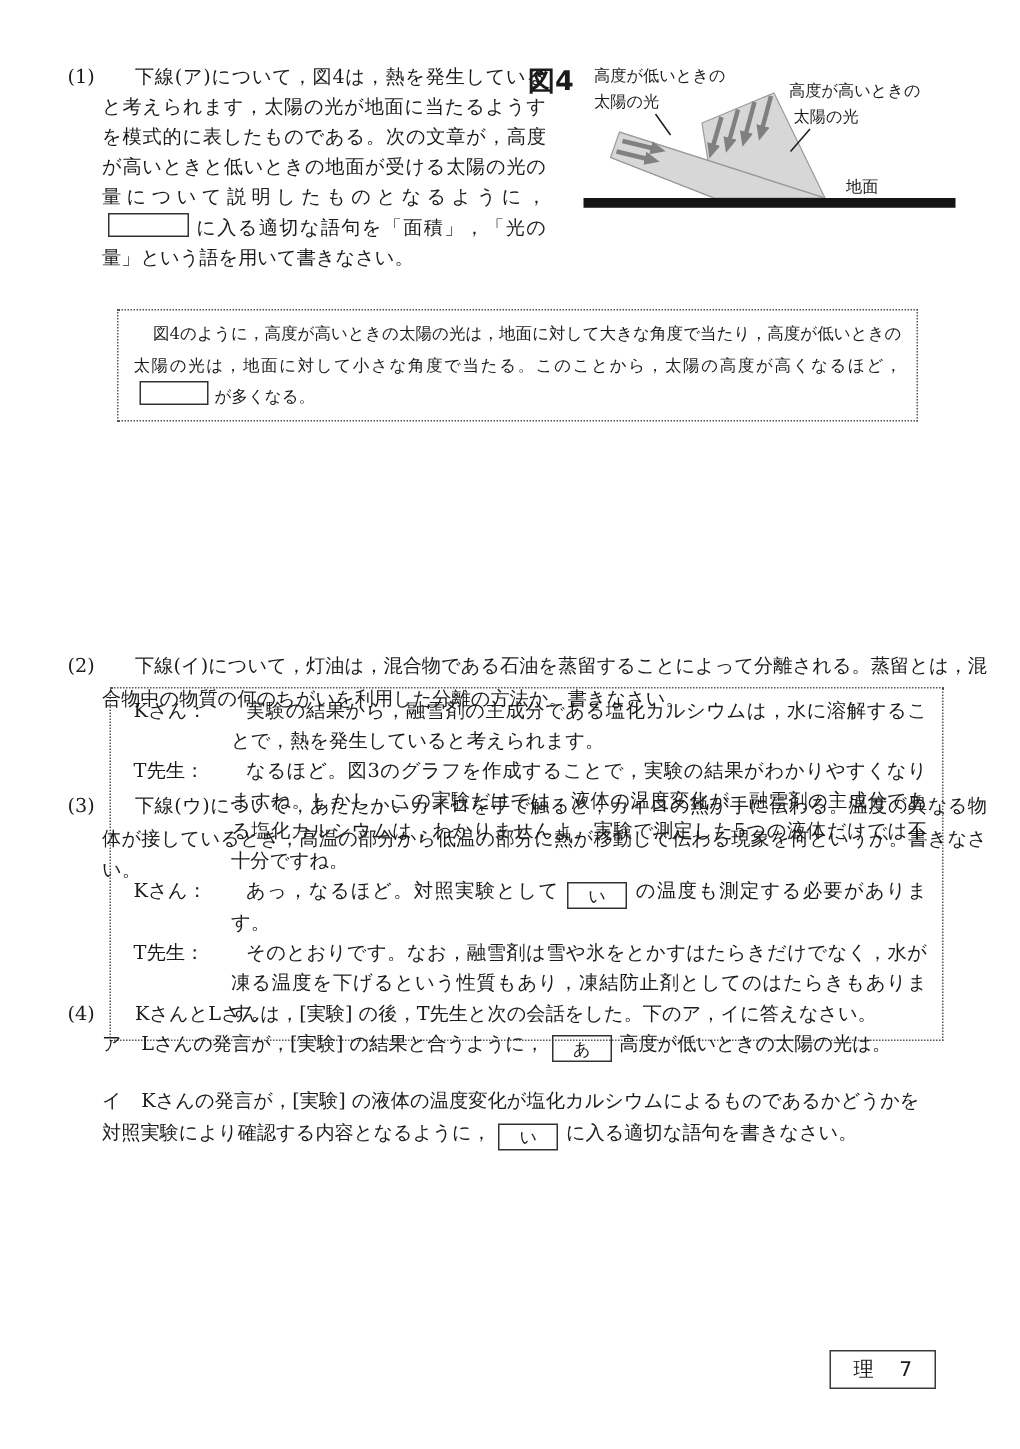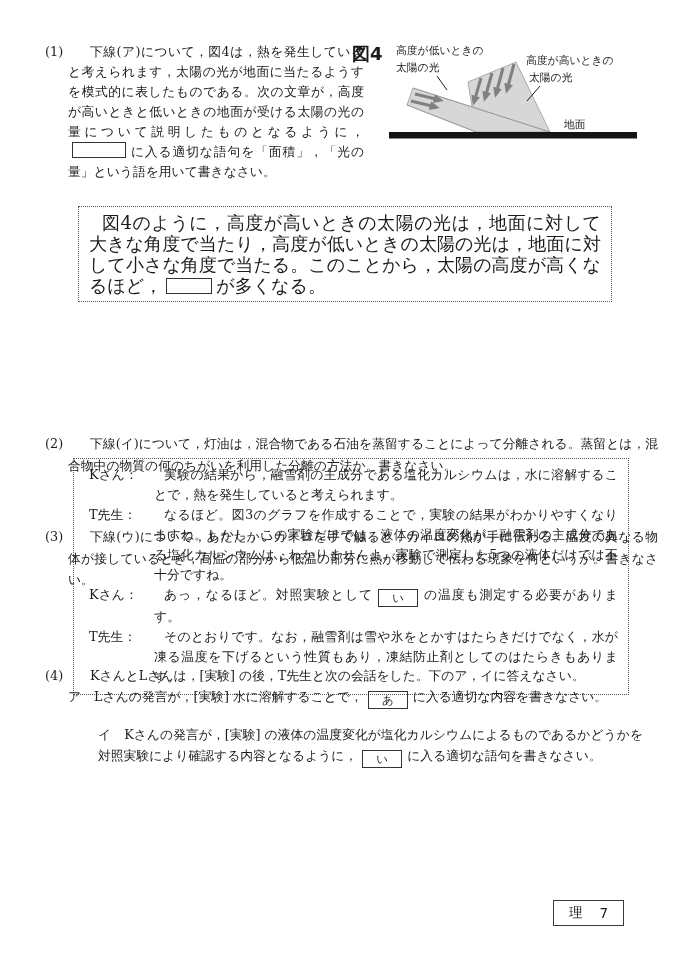--- a/index.html
+++ b/index.html
@@ -25,21 +25,21 @@
   
   #fig4-label { position:absolute; left:352px; top:42px; font-weight:bold; font-size:18px;
     font-family:"DejaVu Sans","Liberation Sans",sans-serif; }
   #fig4 { position:absolute; left:388px; top:40px; }
   #fig4 text { font-family:"DejaVu Serif","Liberation Serif",serif; font-size:10.8px; fill:#1b1b1b; }
 
   
   #summary-box {
     position:absolute; left:78px; top:206px; width:534px; box-sizing:border-box;
     border:1.5px dotted #555; padding:5px 10px;
-    font-size:18px; line-height:21px; text-indent:13px; text-align:justify;
+    font-size:11px; line-height:21px; text-indent:13px; text-align:justify;
   }
 
   
   .blank-box { display:inline-block; width:52px; height:14px; border:1px solid #333;
     vertical-align:-2px; margin:0 4px; }
   .blank-box.small { width:44px; }
   .kana-box { display:inline-block; width:38px; height:16px; border:1px solid #333;
     vertical-align:-3px; margin:0 5px; font-size:11.5px; line-height:16px; text-align:center; text-indent:0; }
 
   
@@ -47,21 +47,21 @@
     position:absolute; left:73px; top:458px; width:556px; box-sizing:border-box;
     border:1.5px dotted #555; padding:6px 10px 7px 10px;
     font-size:12.9px; line-height:20px;
   }
   .utt { position:relative; padding-left:70px; text-indent:10px; text-align:justify; }
   .utt .spk { position:absolute; left:5px; top:0; text-indent:0; }
 
   
   .subq { position:absolute; font-size:12.8px; line-height:21px; }
   #sub-a { left:68px; top:686px; width:580px; }
-  #sub-i { left:68px; top:724px; width:545px; text-align:justify;margin-left:30px; }
+  #sub-i { left:68px; top:724px; width:545px; text-align:justify; }
   .sublbl { margin-right:13px; }
 
   
   #footer-box {
     position:absolute; left:553px; top:900px; width:71px; height:26px; box-sizing:border-box;
     border:1.4px solid #3a3a3a; display:flex; align-items:center; justify-content:center; gap:17px;
     font-size:13.5px; font-family:"DejaVu Sans","Liberation Sans",sans-serif;
   }
 </style>
 </head>
@@ -137,21 +137,21 @@
     </div>
     <div class="utt">
       <span class="spk">Kさん：</span><span>あっ，なるほど。対照実験として</span><span class="kana-box">い</span><span>の温度も測定する必要があります。</span>
     </div>
     <div class="utt">
       <span class="spk">T先生：</span><span>そのとおりです。なお，融雪剤は雪や氷をとかすはたらきだけでなく，水が凍る温度を下げるという性質もあり，凍結防止剤としてのはたらきもあります。</span>
     </div>
   </div>
 
   <div id="sub-a" class="subq">
-    <span class="sublbl">ア</span><span>Lさんの発言が，[実験] 水に溶解することで，</span><span class="kana-box">あ</span><span>に入る適切な内容を書きなさい。</span>
+    <span class="sublbl">ア</span><span>Lさんの発言が，[実験] の結果と合うように，</span><span class="kana-box">あ</span><span>高度が低いときの太陽の光は。</span>
   </div>
 
   <div id="sub-i" class="subq">
     <span class="sublbl">イ</span><span>Kさんの発言が，[実験] の液体の温度変化が塩化カルシウムによるものであるかどうかを対照実験により確認する内容となるように，</span><span class="kana-box">い</span><span>に入る適切な語句を書きなさい。</span>
   </div>
 
   <div id="footer-box">
     <span>理</span>
     <span>7</span>
   </div>

